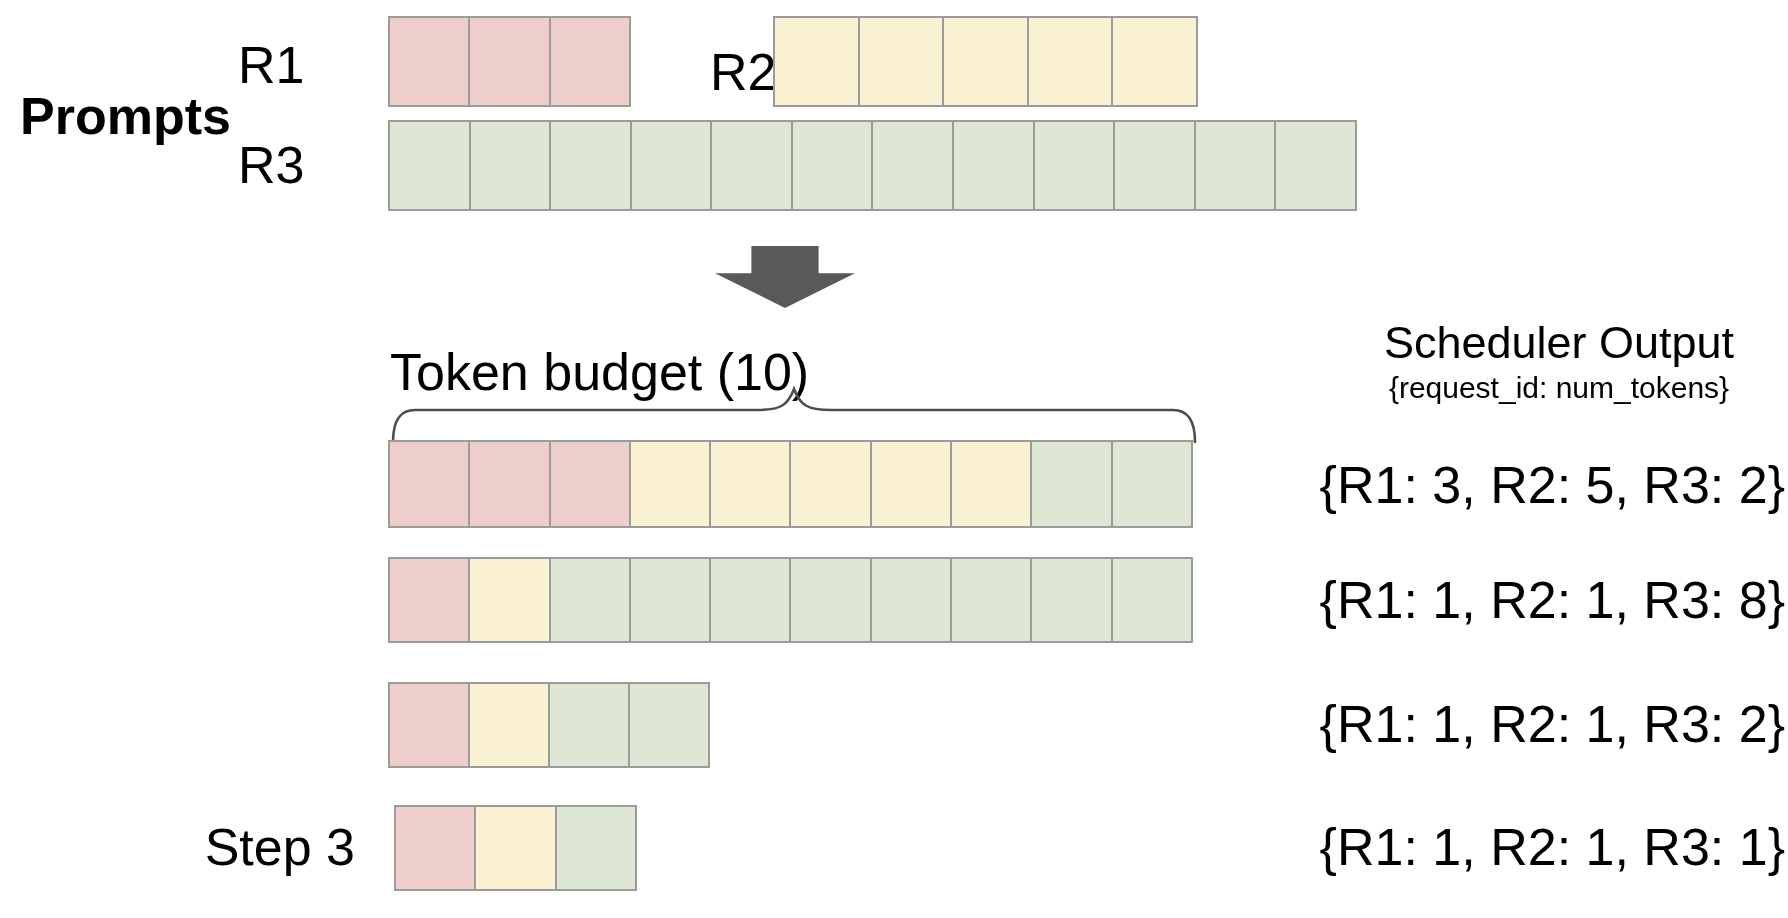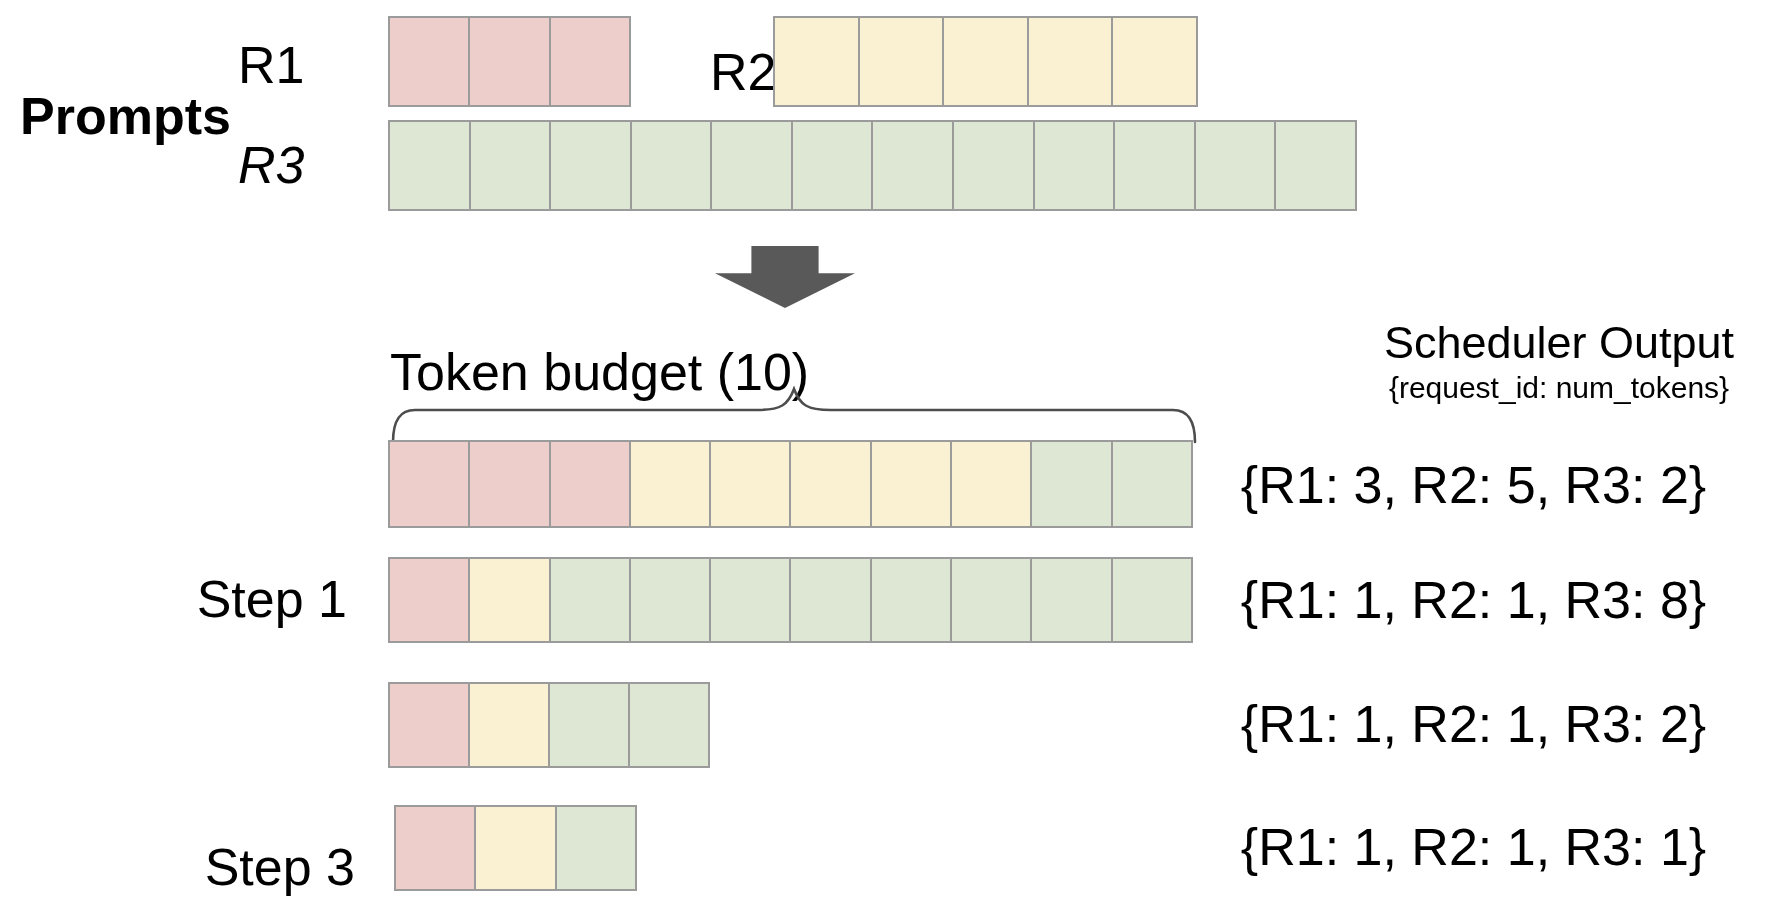--- a/index.html
+++ b/index.html
@@ -42,30 +42,30 @@
   .row-r3 { left: 388px; top: 120px; width: 969px; height: 91px; }
   
   .row-step0 { left: 388px; top: 440px; width: 805px; height: 88px; }
   .row-step1 { left: 388px; top: 557px; width: 805px; height: 86px; }
   .row-step2 { left: 388px; top: 682px; width: 322px; height: 86px; }
   .row-step3 { left: 394px; top: 805px; width: 243px; height: 86px; }
   
   .prompts-label { left: 20px;  top: 90px; font-weight: bold; }
   .r1-label      { left: 238px; top: 39px; }
   .r2-label      { left: 710px; top: 46px; }
-  .r3-label      { left: 238px; top: 139px; font-style: italic; }
+  .r3-label      { left: 238px; top: 139px; }
   .step-label {
     left: 140px;
     width: 207px;
     text-align: right;
   }
   .step-label-0 { top: 458px; }
   .step-label-1 { top: 573px; }
   .step-label-2 { top: 698px; }
-  .step-label-3 { top: 821px; width: 215px; margin-top: 20px; }
+  .step-label-3 { top: 821px; width: 215px; }
   
   .down-arrow {
     position: absolute;
     left: 715px;
     top: 246px;
     width: 140px;
     height: 62px;
     background: #595959;
     clip-path: polygon(26% 0, 74% 0, 74% 44%, 100% 44%, 50% 100%, 0 44%, 26% 44%);
   }
@@ -92,23 +92,23 @@
   }
   .sched-subtitle {
     left: 1324px;
     width: 470px;
     top: 371px;
     text-align: center;
     font-size: 30px;
     line-height: 34px;
   }
   .step-output {
-    left: 1236px;
+    left: 1310px;
     width: 475px;
-    text-align: center;
+    text-align: right;
   }
   .step-output-0 { top: 459px; }
   .step-output-1 { top: 574px; }
   .step-output-2 { top: 698px; }
   .step-output-3 { top: 821px; }
 </style>
 </head>
 <body>
 
 <div id="stage">
@@ -165,21 +165,20 @@
       <div class="token-cell" style="background: rgb(250, 240, 210);"></div>
       <div class="token-cell" style="background: rgb(250, 240, 210);"></div>
       <div class="token-cell" style="background: rgb(250, 240, 210);"></div>
       <div class="token-cell" style="background: rgb(250, 240, 210);"></div>
       <div class="token-cell" style="background: rgb(250, 240, 210);"></div>
       <div class="token-cell" style="background: rgb(221, 231, 212);"></div>
       <div class="token-cell" style="background: rgb(221, 231, 212);"></div>
     </div>
   <div class="lbl step-output step-output-0">{R1: 3, R2: 5, R3: 2}</div>
 
-  <div class="lbl step-label step-label-1">Step 1</div>
   <div class="token-row row-step1">
       <div class="token-cell" style="background: rgb(237, 206, 203);"></div>
       <div class="token-cell" style="background: rgb(250, 240, 210);"></div>
       <div class="token-cell" style="background: rgb(221, 231, 212);"></div>
       <div class="token-cell" style="background: rgb(221, 231, 212);"></div>
       <div class="token-cell" style="background: rgb(221, 231, 212);"></div>
       <div class="token-cell" style="background: rgb(221, 231, 212);"></div>
       <div class="token-cell" style="background: rgb(221, 231, 212);"></div>
       <div class="token-cell" style="background: rgb(221, 231, 212);"></div>
       <div class="token-cell" style="background: rgb(221, 231, 212);"></div>

